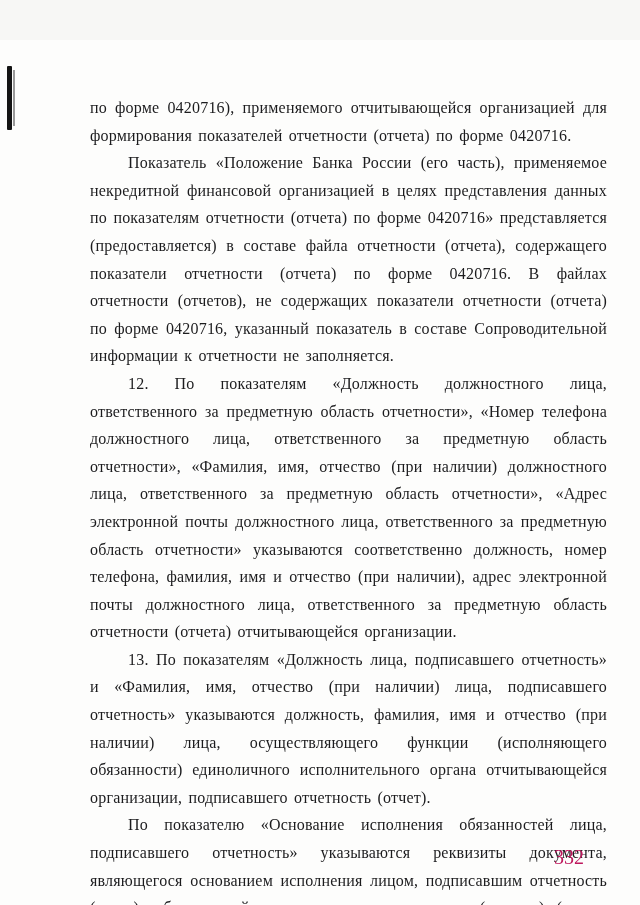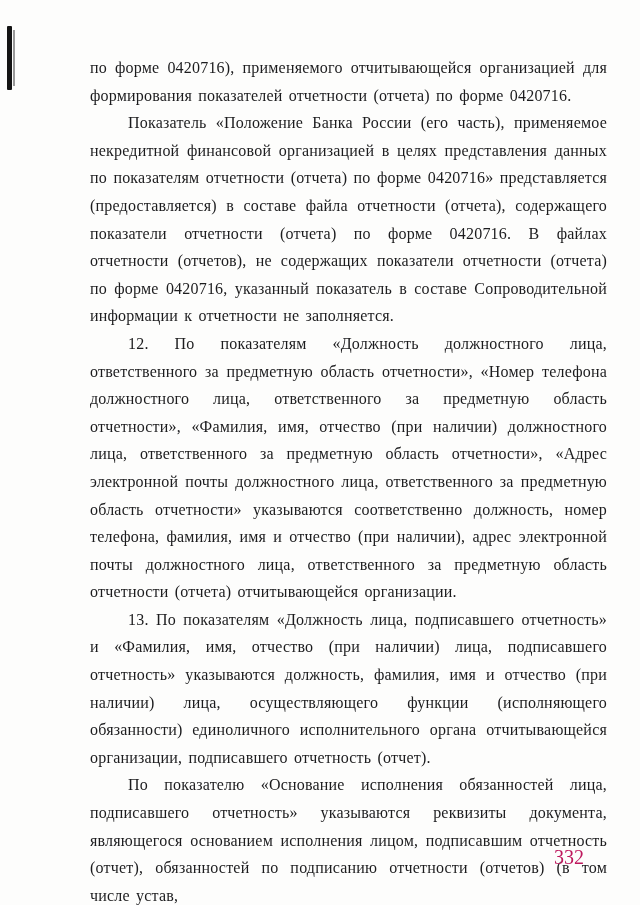--- a/index.html
+++ b/index.html
@@ -12,20 +12,21 @@
       height: 905px;
       background: #f7f7f5;
       position: relative;
       overflow: hidden;
       font-family: "Liberation Serif", serif;
     }
     .page {
       position: absolute;
       inset: 0;
       background: #fdfdfc;
+      margin-top: 40px;
     }
     
     .scan-artifact {
       position: absolute;
       left: 7px;
       top: 26px;
       width: 5px;
       height: 64px;
       background: #141414;
       border-radius: 1px;

